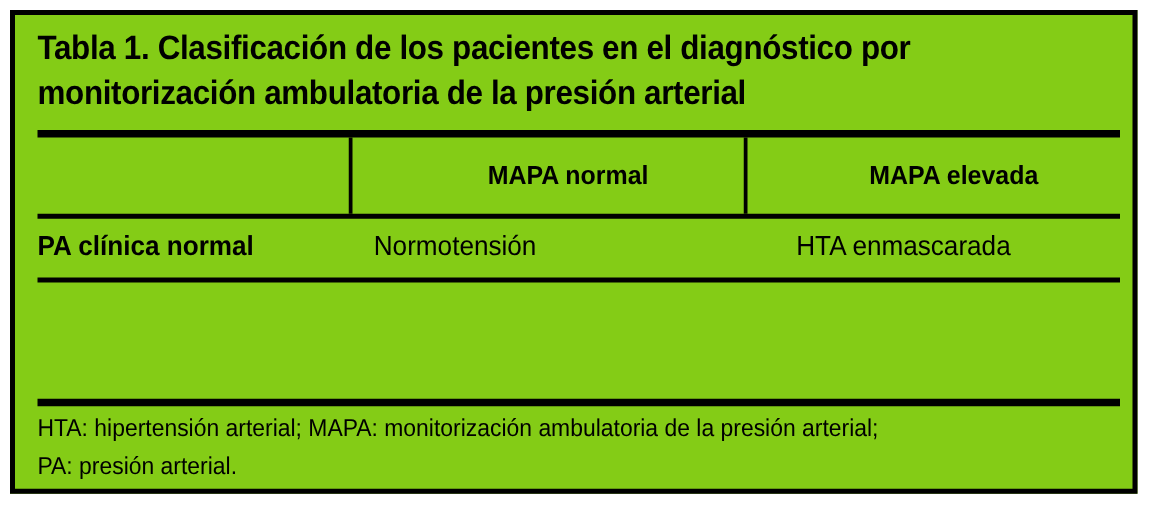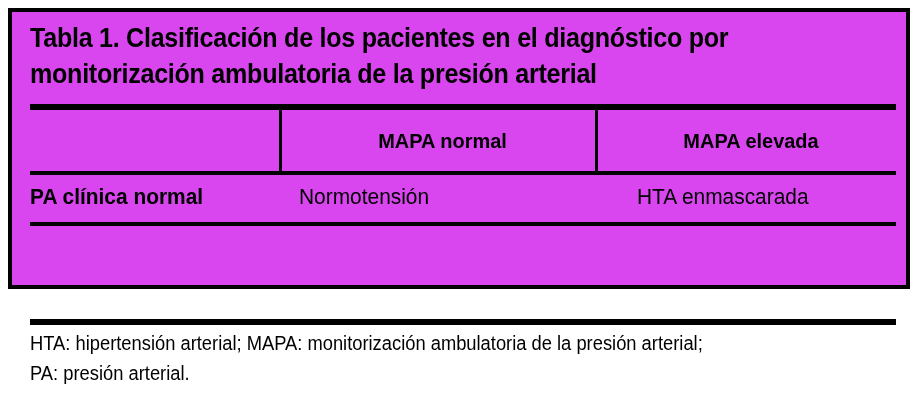--- a/index.html
+++ b/index.html
@@ -13,24 +13,24 @@
     font-family: "Liberation Sans", sans-serif;
     color: #000000;
     overflow: hidden;
   }
 
   #table-frame {
     position: absolute;
     left: 8px;
     top: 8px;
     width: 902px;
-    height: 281px;
+    height: 387px;
     border: 4px solid #000000;
     box-sizing: border-box;
-    background: #d946ef;
+    background: #84cc16;
   }
 
   
   #table-title {
     position: absolute;
     left: 18px;
     top: 8px;
     width: 845px;
     font-weight: bold;
     font-size: 27px;
@@ -63,21 +63,21 @@
     height: 61px;
     width: 3px;
     background: #000000;
   }
   #vdivider-1 { left: 267px; }
   #vdivider-2 { left: 583px; }
 
   
   #header-row {
     position: absolute;
-    left: 4px;
+    left: 16px;
     top: 98px;
     width: 100%;
     height: 61px;
   }
   .col-head {
     position: absolute;
     top: 0;
     height: 61px;
     line-height: 61px;
     text-align: center;

